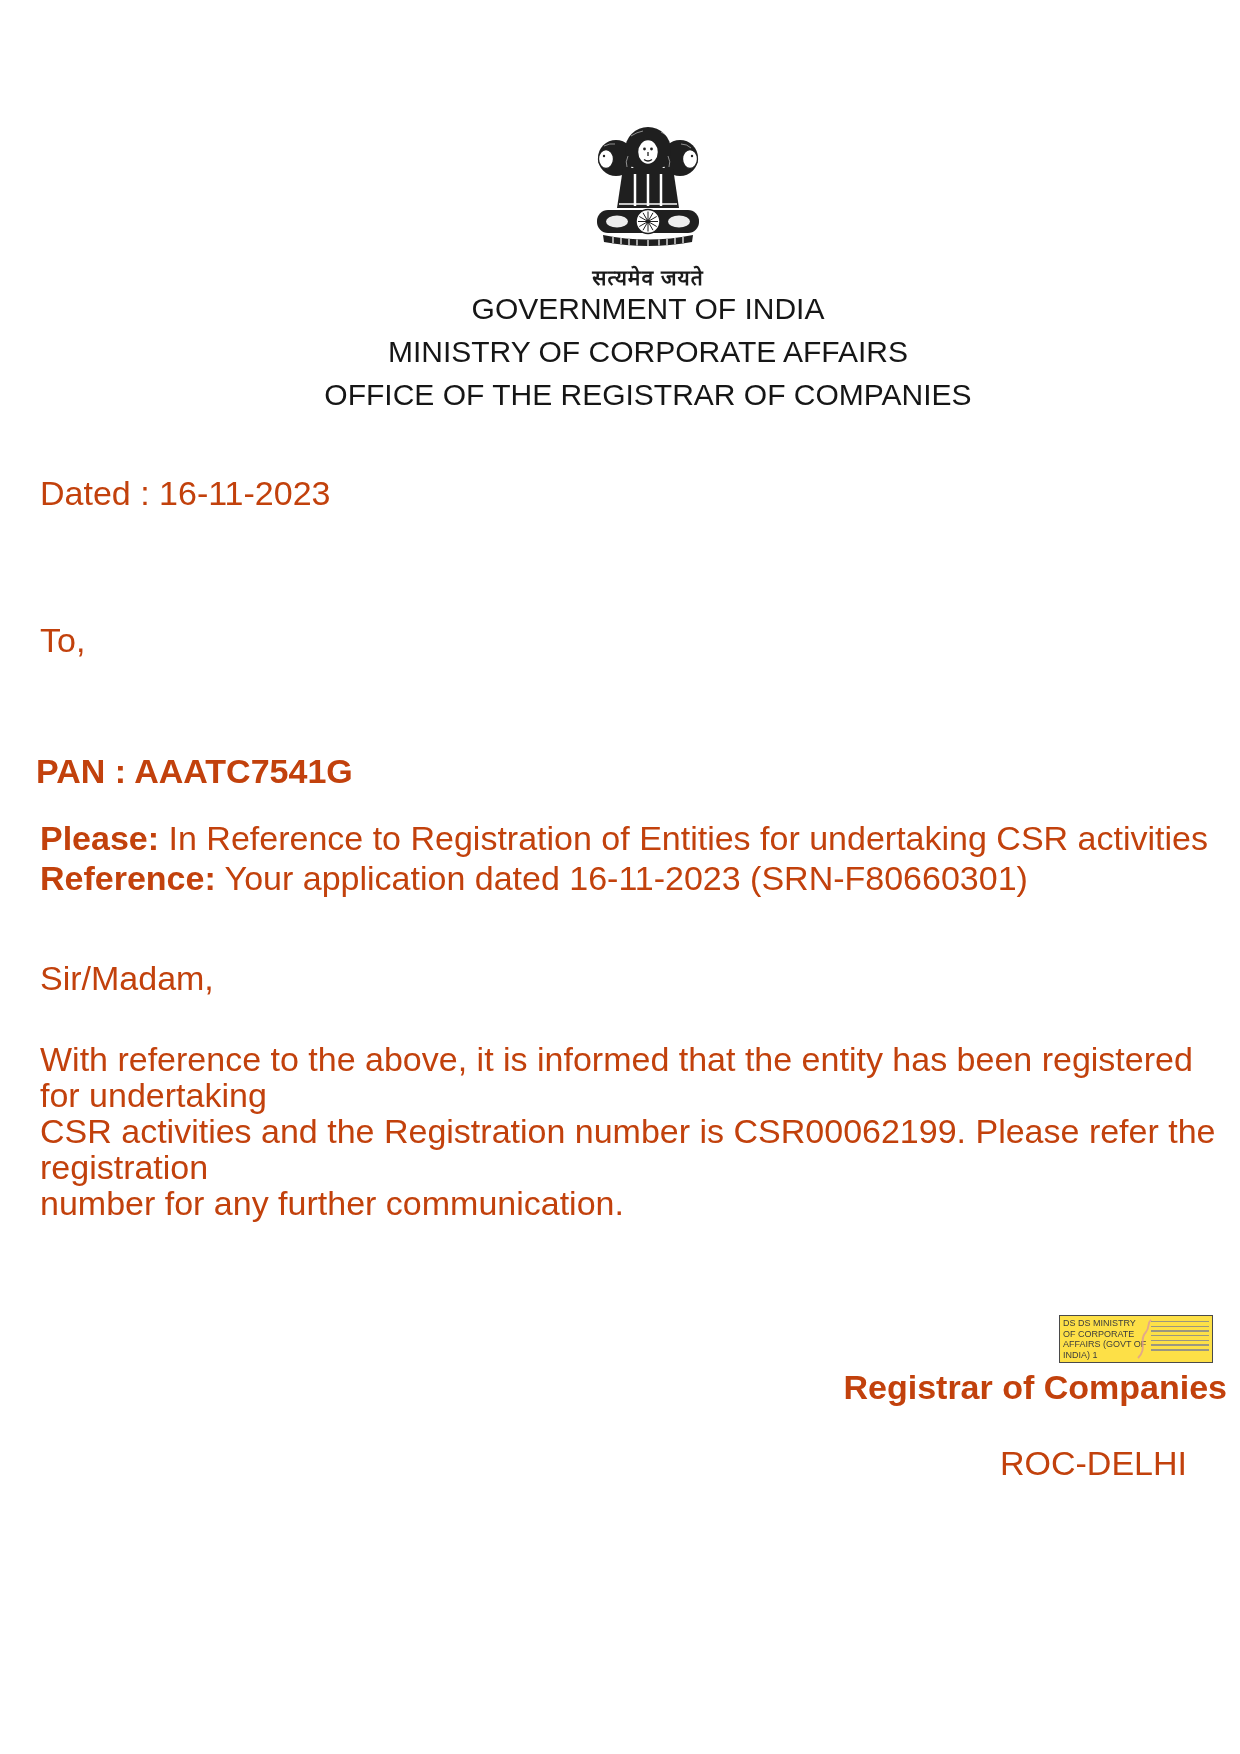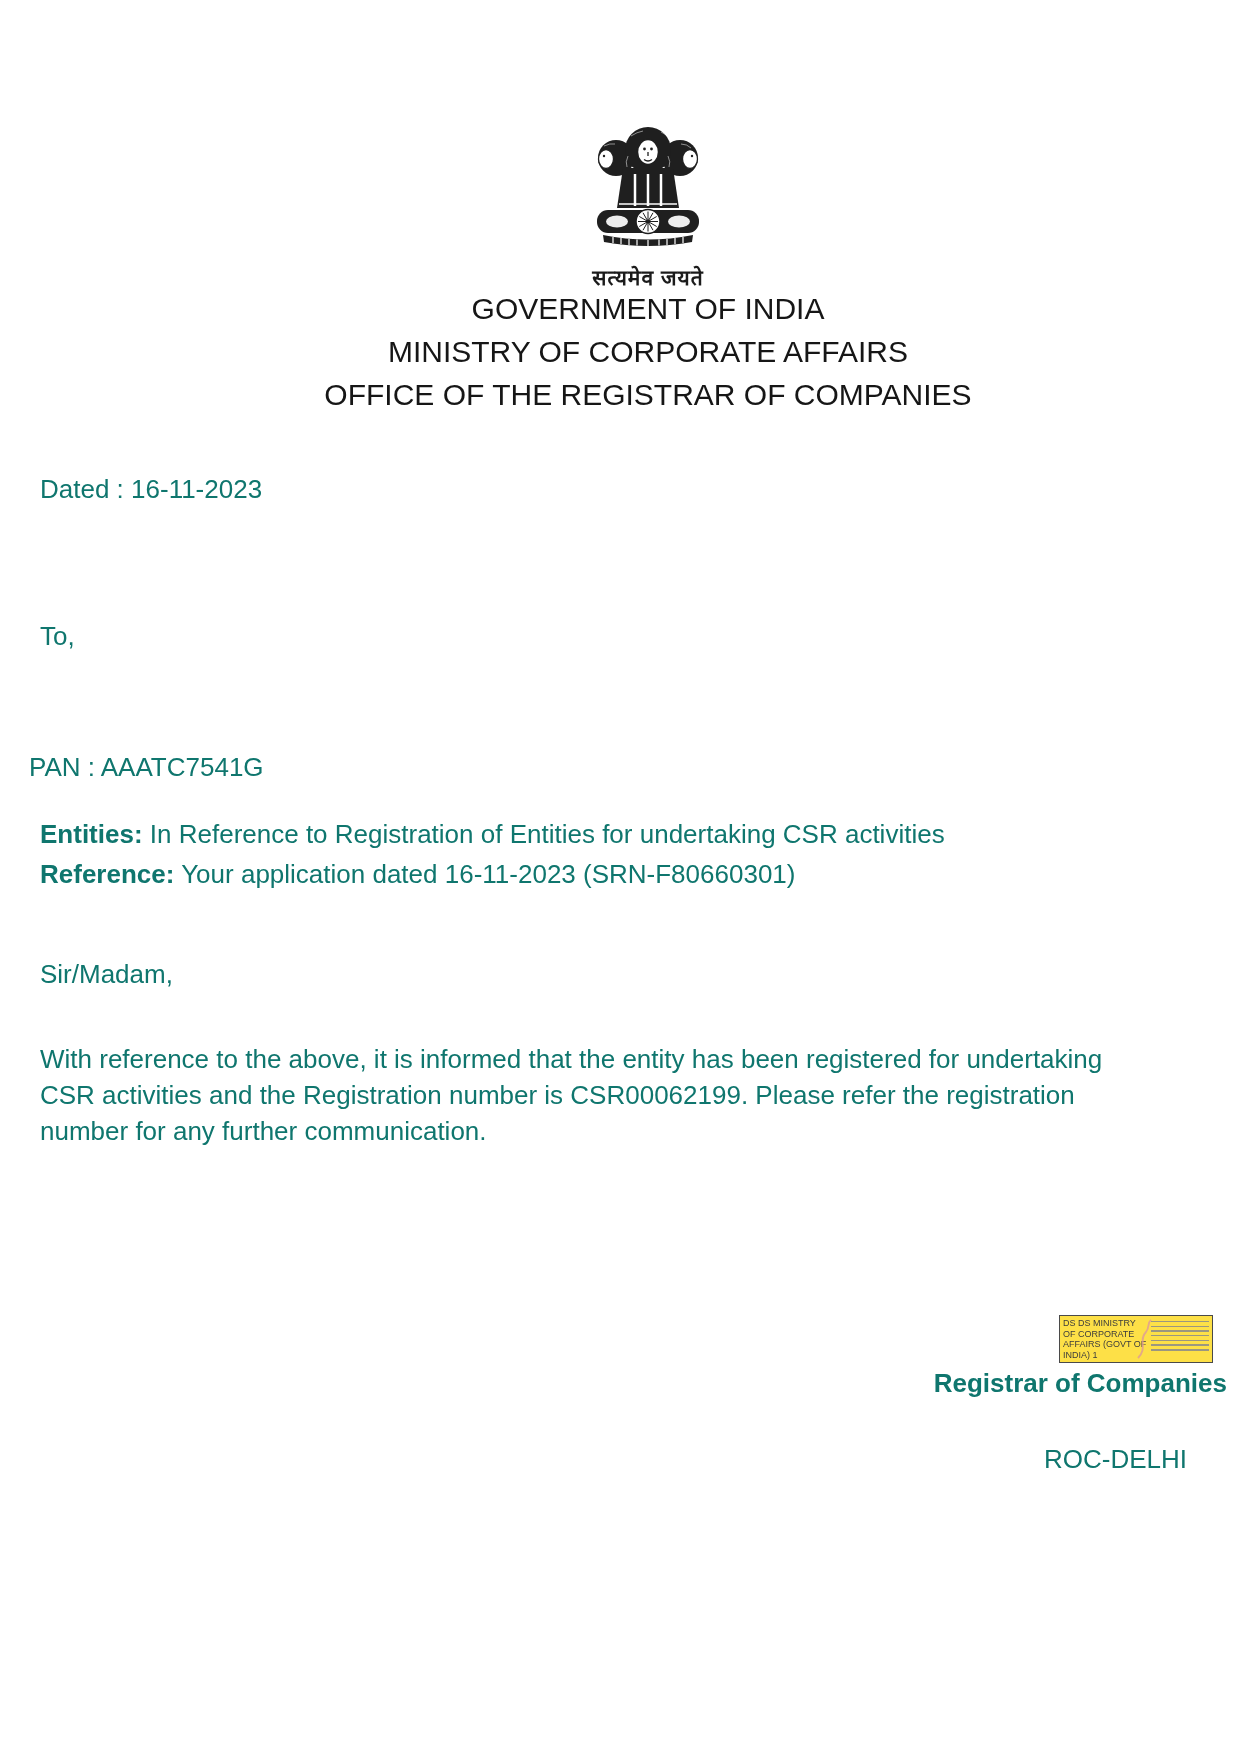--- a/index.html
+++ b/index.html
@@ -5,27 +5,27 @@
   html,body { margin:0; padding:0; background:#ffffff; }
   .page {
     position:relative; width:1240px; height:1754px; background:#ffffff;
     font-family:"Liberation Sans", sans-serif; color:#111; overflow:hidden;
   }
   .abs { position:absolute; }
   .centered-col { left:40px; width:1216px; text-align:center; }
   .emblem-wrap { top:116px; }
   .motto { font-size:21px; font-weight:bold; color:#1b1b1b; margin-top:1px; letter-spacing:1px; }
   .org-header { top:287px; font-size:30px; line-height:43px; color:#161616; }
-  .bodytext { font-size:26px; color:#0f766e; }
+  .bodytext { font-size:34px; color:#c2410c; }
   .dated { left:40px; top:474px; }
   .note-top { left:40px; top:519px; line-height:38px; }
   .to-label { left:40px; top:621px; }
   .address { left:40px; top:656px; line-height:34px; }
   .address .indent { padding-left:14px; }
-  .pan { left:29px; top:752px; }
+  .pan { left:36px; top:752px;font-weight:bold; }
   .subject { left:40px; top:819px; }
   .reference { left:40px; top:859px; }
   .lbl { font-weight:bold; }
   .salutation { left:40px; top:959px; }
   .body-para { left:40px; top:1041px; line-height:36px; width:1180px; }
   .sig-box {
     top:1315px; right:27px; width:152px; height:46px;
     border:1px solid #4a4a4a; background:#fde047;
   }
   .stamp-text {
@@ -114,21 +114,21 @@
   </div>
 
   <div class="abs bodytext dated">Dated : 16-11-2023</div>
 
 
   <div class="abs bodytext to-label">To,</div>
 
   <div class="abs bodytext pan">PAN : AAATC7541G</div>
 
   <div class="abs bodytext subject">
-    <span class="lbl">Entities:</span><span> In Reference to Registration of Entities for undertaking CSR activities</span>
+    <span class="lbl">Please:</span><span> In Reference to Registration of Entities for undertaking CSR activities</span>
   </div>
   <div class="abs bodytext reference">
     <span class="lbl">Reference:</span><span> Your application dated 16-11-2023 (SRN-F80660301)</span>
   </div>
 
   <div class="abs bodytext salutation">Sir/Madam,</div>
 
   <div class="abs bodytext body-para">
     <span class="line">With reference to the above, it is informed that the entity has been registered for undertaking</span>
     <span class="line">CSR activities and the Registration number is CSR00062199. Please refer the registration</span>

